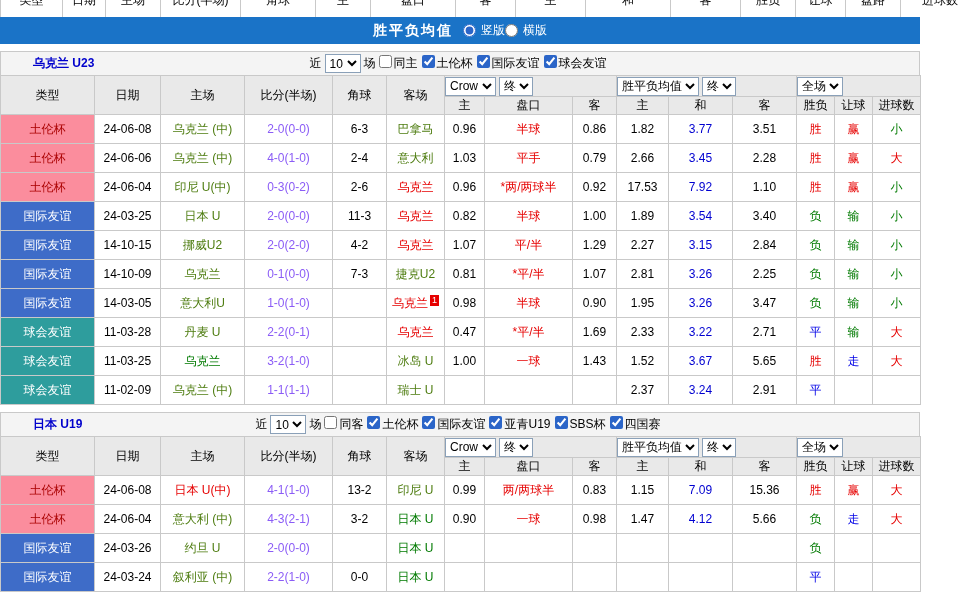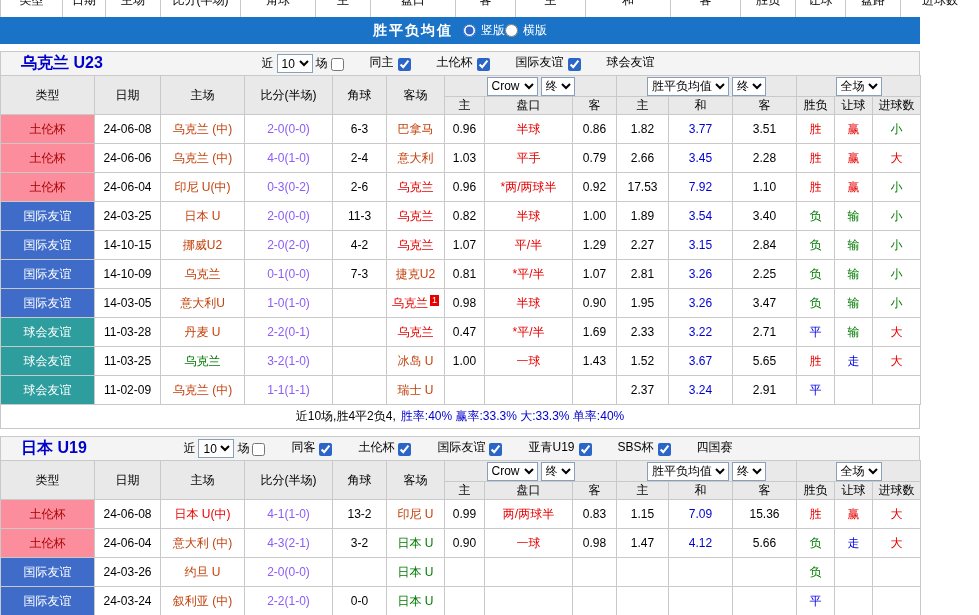--- a/index.html
+++ b/index.html
@@ -27,53 +27,53 @@
   .banner-title { font-weight:bold; font-size:14px; letter-spacing:2px; }
   .banner label { display:inline-flex; align-items:center; gap:3px; cursor:pointer; }
   input[type=checkbox], input[type=radio] { accent-color:#2b65c8; width:13px; height:13px; margin:0 2px 0 0; }
   
   .section { margin-top:7px; }
   .section-bar {
     position:relative; width:920px; height:24px;
     background:#f4f4f4; border:1px solid #c9c9c9; border-bottom:none;
     display:flex; align-items:center; justify-content:center;
   }
-  .team-title { position:absolute; left:20px; color:#0000cc; font-weight:bold; font-size:16px; }
+  .team-title { position:absolute; left:32px; color:#0000cc; font-weight:bold; font-size:12px; }
   .filters { display:flex; align-items:center; gap:3px; white-space:nowrap; }
-  .filters label { display:inline-flex; align-items:flex-end; margin-right:4px; cursor:pointer;gap:24px; }
+  .filters label { display:inline-flex; align-items:flex-start; margin-right:4px; cursor:pointer; }
   select.sm { height:19px; font-size:12px; border:1px solid #8aa0b8; background:#fff; }
   
   table.grid { width:920px; border-collapse:collapse; table-layout:fixed; }
   .grid th, .grid td {
     border:1px solid #c9c9c9; text-align:center; padding:0;
     white-space:nowrap; overflow:hidden; font-weight:normal;
   }
   .grid thead th { background:#e9e9e9; }
   .hrowA th { height:21px; }
   .hrowB th { height:16px; }
   .grid td { height:29px; }
   .t-cup  { background:#fb8d9d; color:#aa0000; }
   .t-intl { background:#3e6cc8; color:#fff; }
   .t-club { background:#2e9d9d; color:#fff; }
   .c-red   { color:#e60000; }
   .c-green { color:#007a00; }
   .c-blue  { color:#0000e6; }
-  .c-black { color:#c2410c;margin-left:25px; }
+  .c-black { color:#4d7c0f;margin-left:25px; }
   .score { color:#8b5cf6; }
   .draw-odds { color:#0000d0; }
   sup.badge {
     display:inline-block; background:#e60000; color:#fff;
     font-size:9px; line-height:11px; padding:0 2px; margin-left:2px; vertical-align:top;
   }
   .summary {
     width:920px; height:24px; border:1px solid #c9c9c9; border-top:none;
     display:flex; align-items:center; justify-content:center; gap:5px;
   }
   .summary .s2 { color:#0000cc; }
-  .hgroup { display:flex; align-items:center; justify-content:center; gap:3px; }
+  .hgroup { display:flex; align-items:center; justify-content:flex-start; gap:3px; }
 </style>
 </head>
 <body>
 
 <div class="clip-head">
   <table>
     <colgroup>
       <col style="width:62px">
         <col style="width:43px">
         <col style="width:55px">
@@ -367,24 +367,20 @@
           <td><span></span></td>
           <td><span>2.37</span></td>
           <td class="draw-odds"><span>3.24</span></td>
           <td><span>2.91</span></td>
           <td class="c-blue"><span>平</span></td>
           <td><span></span></td>
           <td><span></span></td>
         </tr>
       </tbody>
   </table>
-  <div class="summary">
-    <span class="s1">近10场,胜4平2负4,</span>
-    <span class="s2">胜率:40% 赢率:33.3% 大:33.3% 单率:40%</span>
-  </div>
 </div>
 
 <div class="section">
   <div class="section-bar">
     <span class="team-title">日本 U19</span>
     <div class="filters">
       <span>近</span>
       <select class="sm"><option>10</option></select>
       <span>场</span>
       <span class="cbs"><label>

